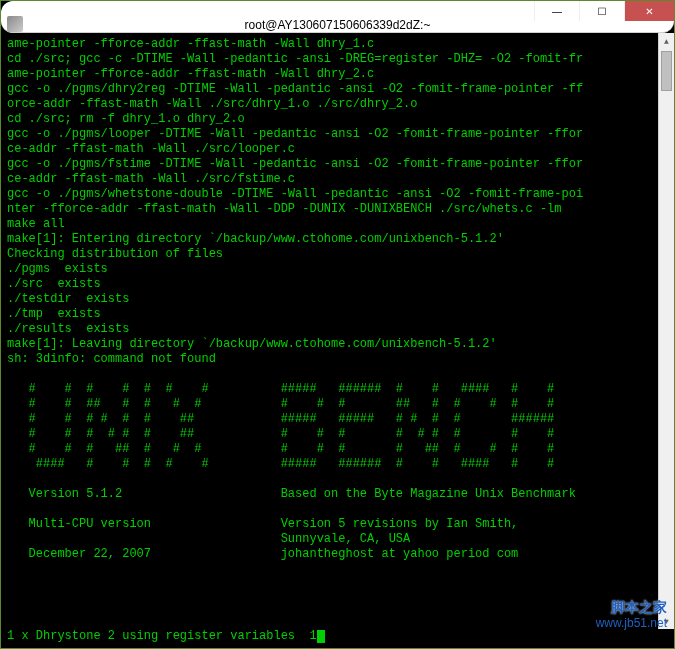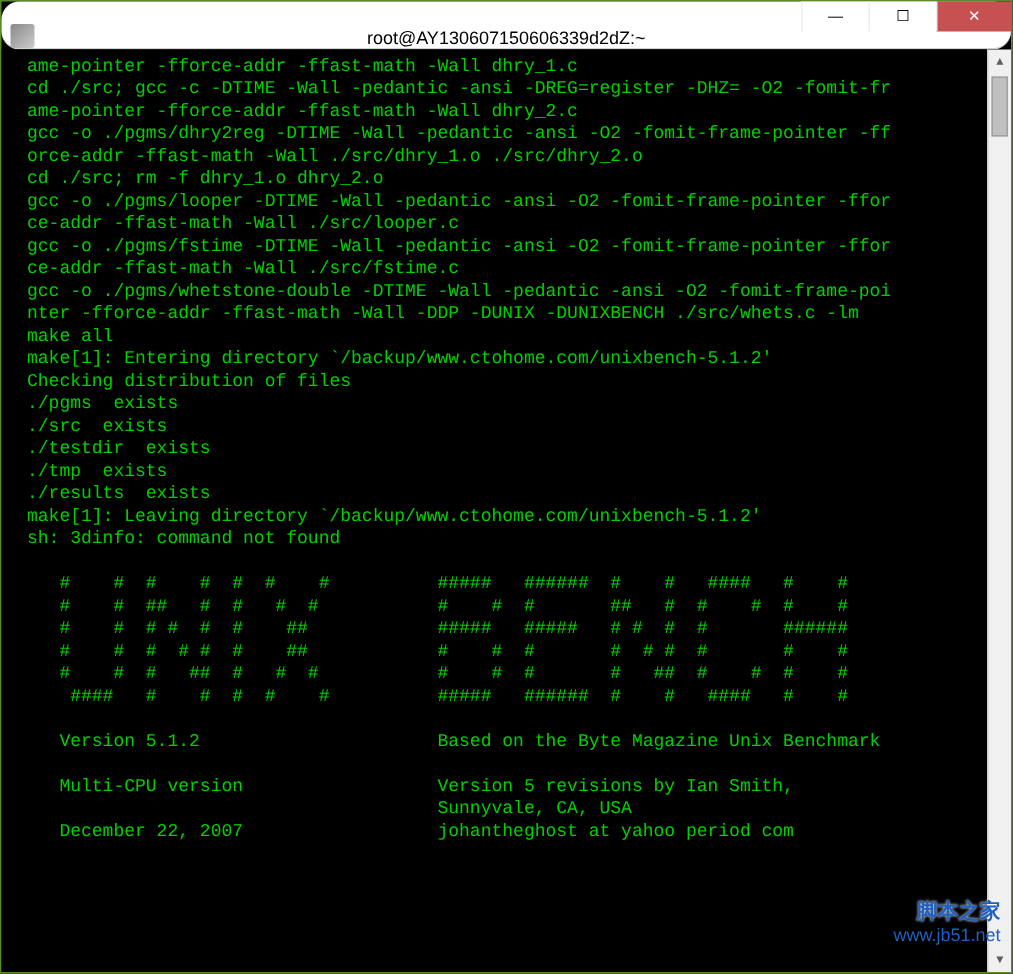--- a/index.html
+++ b/index.html
@@ -63,21 +63,20 @@
 }
 .tb-btn.close {
   background: #c75050;
   color: #fff;
   width: 50px;
 }
 .term-body {
   flex: 1;
   display: flex;
   background: #000;
-  padding-left: 11px;
 }
 .term-content {
   flex: 1;
   padding: 4px 6px 2px 6px;
   color: #00d000;
   font-family: "Courier New", monospace;
   font-size: 12px;
   line-height: 15px;
   white-space: pre;
   overflow: hidden;
@@ -188,18 +187,19 @@
    December 22, 2007                  johantheghost at yahoo period com
 
 </div>
     <div class="scrollbar">
       <div class="scrollbar-arrow up">▲</div>
       <div class="scrollbar-thumb"></div>
       <div class="scrollbar-arrow down">▼</div>
     </div>
   </div>
 
+  <div class="status-line"><span>1 x Dhrystone 2 using register variables  1</span><span class="cursor"></span></div>
 </div>
 
 <div class="watermark">
   <div class="cn">脚本之家</div>
   <div class="url">www.jb51.net</div>
 </div>
 
 </body></html>

